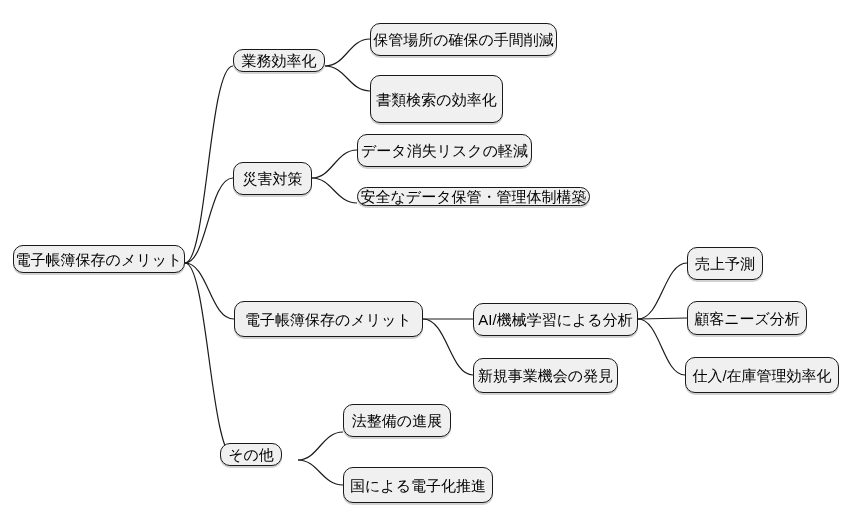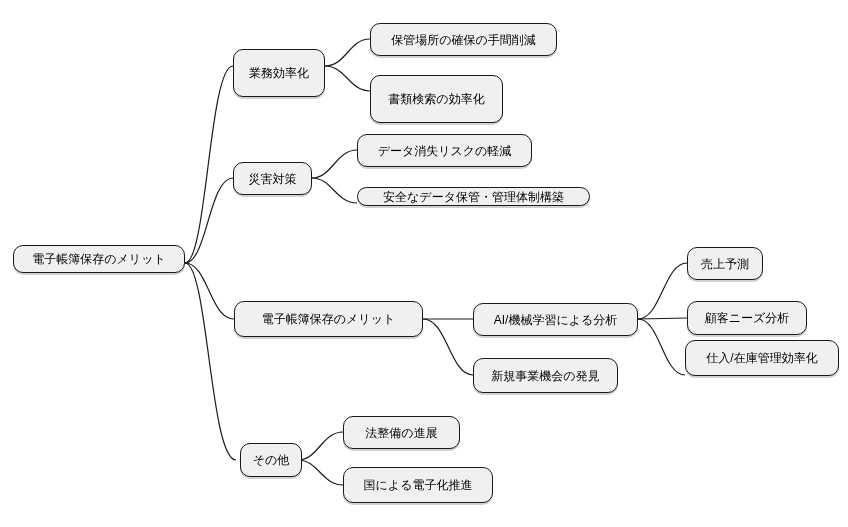--- a/index.html
+++ b/index.html
@@ -34,21 +34,21 @@
   .node {
     position: absolute;
     display: flex;
     align-items: center;
     justify-content: center;
     background: var(--node-fill);
     border: 1.4px solid var(--node-border);
     border-radius: 10px;
     box-shadow: 0 2px 0 rgba(0,0,0,0.18);
     color: var(--text);
-    font-size: 12px;
+    font-size: 15px;
     line-height: 1;
     white-space: nowrap;
     text-align: center;
   }
 </style>
 </head>
 <body>
 
 <div class="canvas">
 
@@ -64,29 +64,29 @@
     <path d="M423,319 L473,319"></path>
     <path d="M423,319 C447,319 450,375 473,375"></path>
     <path d="M638,319 C661,319 664,263 687,263"></path>
     <path d="M638,319 L687,318"></path>
     <path d="M638,319 C660,319 663,375 685,375"></path>
     <path d="M298,460 C318,460 322,432 343,432"></path>
     <path d="M298,460 C318,460 322,485 343,485"></path>
   </svg>
 
   <div class="node" style="left:13px;  top:245px; width:172px; height:28px">電子帳簿保存のメリット</div>
-  <div class="node" style="left:233px; top:49px;  width:92px;  height:48px">業務効率化</div>
+  <div class="node" style="left:233px; top:49px;  width:92px;  height:23px">業務効率化</div>
   <div class="node" style="left:370px; top:23px;  width:187px; height:33px">保管場所の確保の手間削減</div>
   <div class="node" style="left:370px; top:75px;  width:133px; height:48px">書類検索の効率化</div>
   <div class="node" style="left:233px; top:162px; width:79px;  height:33px">災害対策</div>
   <div class="node" style="left:357px; top:134px; width:175px; height:33px">データ消失リスクの軽減</div>
   <div class="node" style="left:357px; top:187px; width:233px; height:19px">安全なデータ保管・管理体制構築</div>
   <div class="node" style="left:234px; top:301px; width:189px; height:36px">電子帳簿保存のメリット</div>
   <div class="node" style="left:473px; top:303px; width:165px; height:33px">AI/機械学習による分析</div>
   <div class="node" style="left:687px; top:247px; width:76px;  height:33px">売上予測</div>
   <div class="node" style="left:687px; top:301px; width:120px; height:34px">顧客ニーズ分析</div>
-  <div class="node" style="left:685px; top:340px; width:154px; height:36px">仕入/在庫管理効率化</div>
+  <div class="node" style="left:685px; top:357px; width:154px; height:36px">仕入/在庫管理効率化</div>
   <div class="node" style="left:473px; top:358px; width:145px; height:35px">新規事業機会の発見</div>
-  <div class="node" style="left:240px; top:443px; width:62px;  height:34px">その他</div>
-  <div class="node" style="left:343px; top:416px; width:117px; height:33px">法整備の進展</div>
+  <div class="node" style="left:220px; top:443px; width:62px;  height:23px">その他</div>
+  <div class="node" style="left:343px; top:404px; width:108px; height:33px">法整備の進展</div>
   <div class="node" style="left:343px; top:467px; width:150px; height:36px">国による電子化推進</div>
 
 </div>
 
 </body></html>

